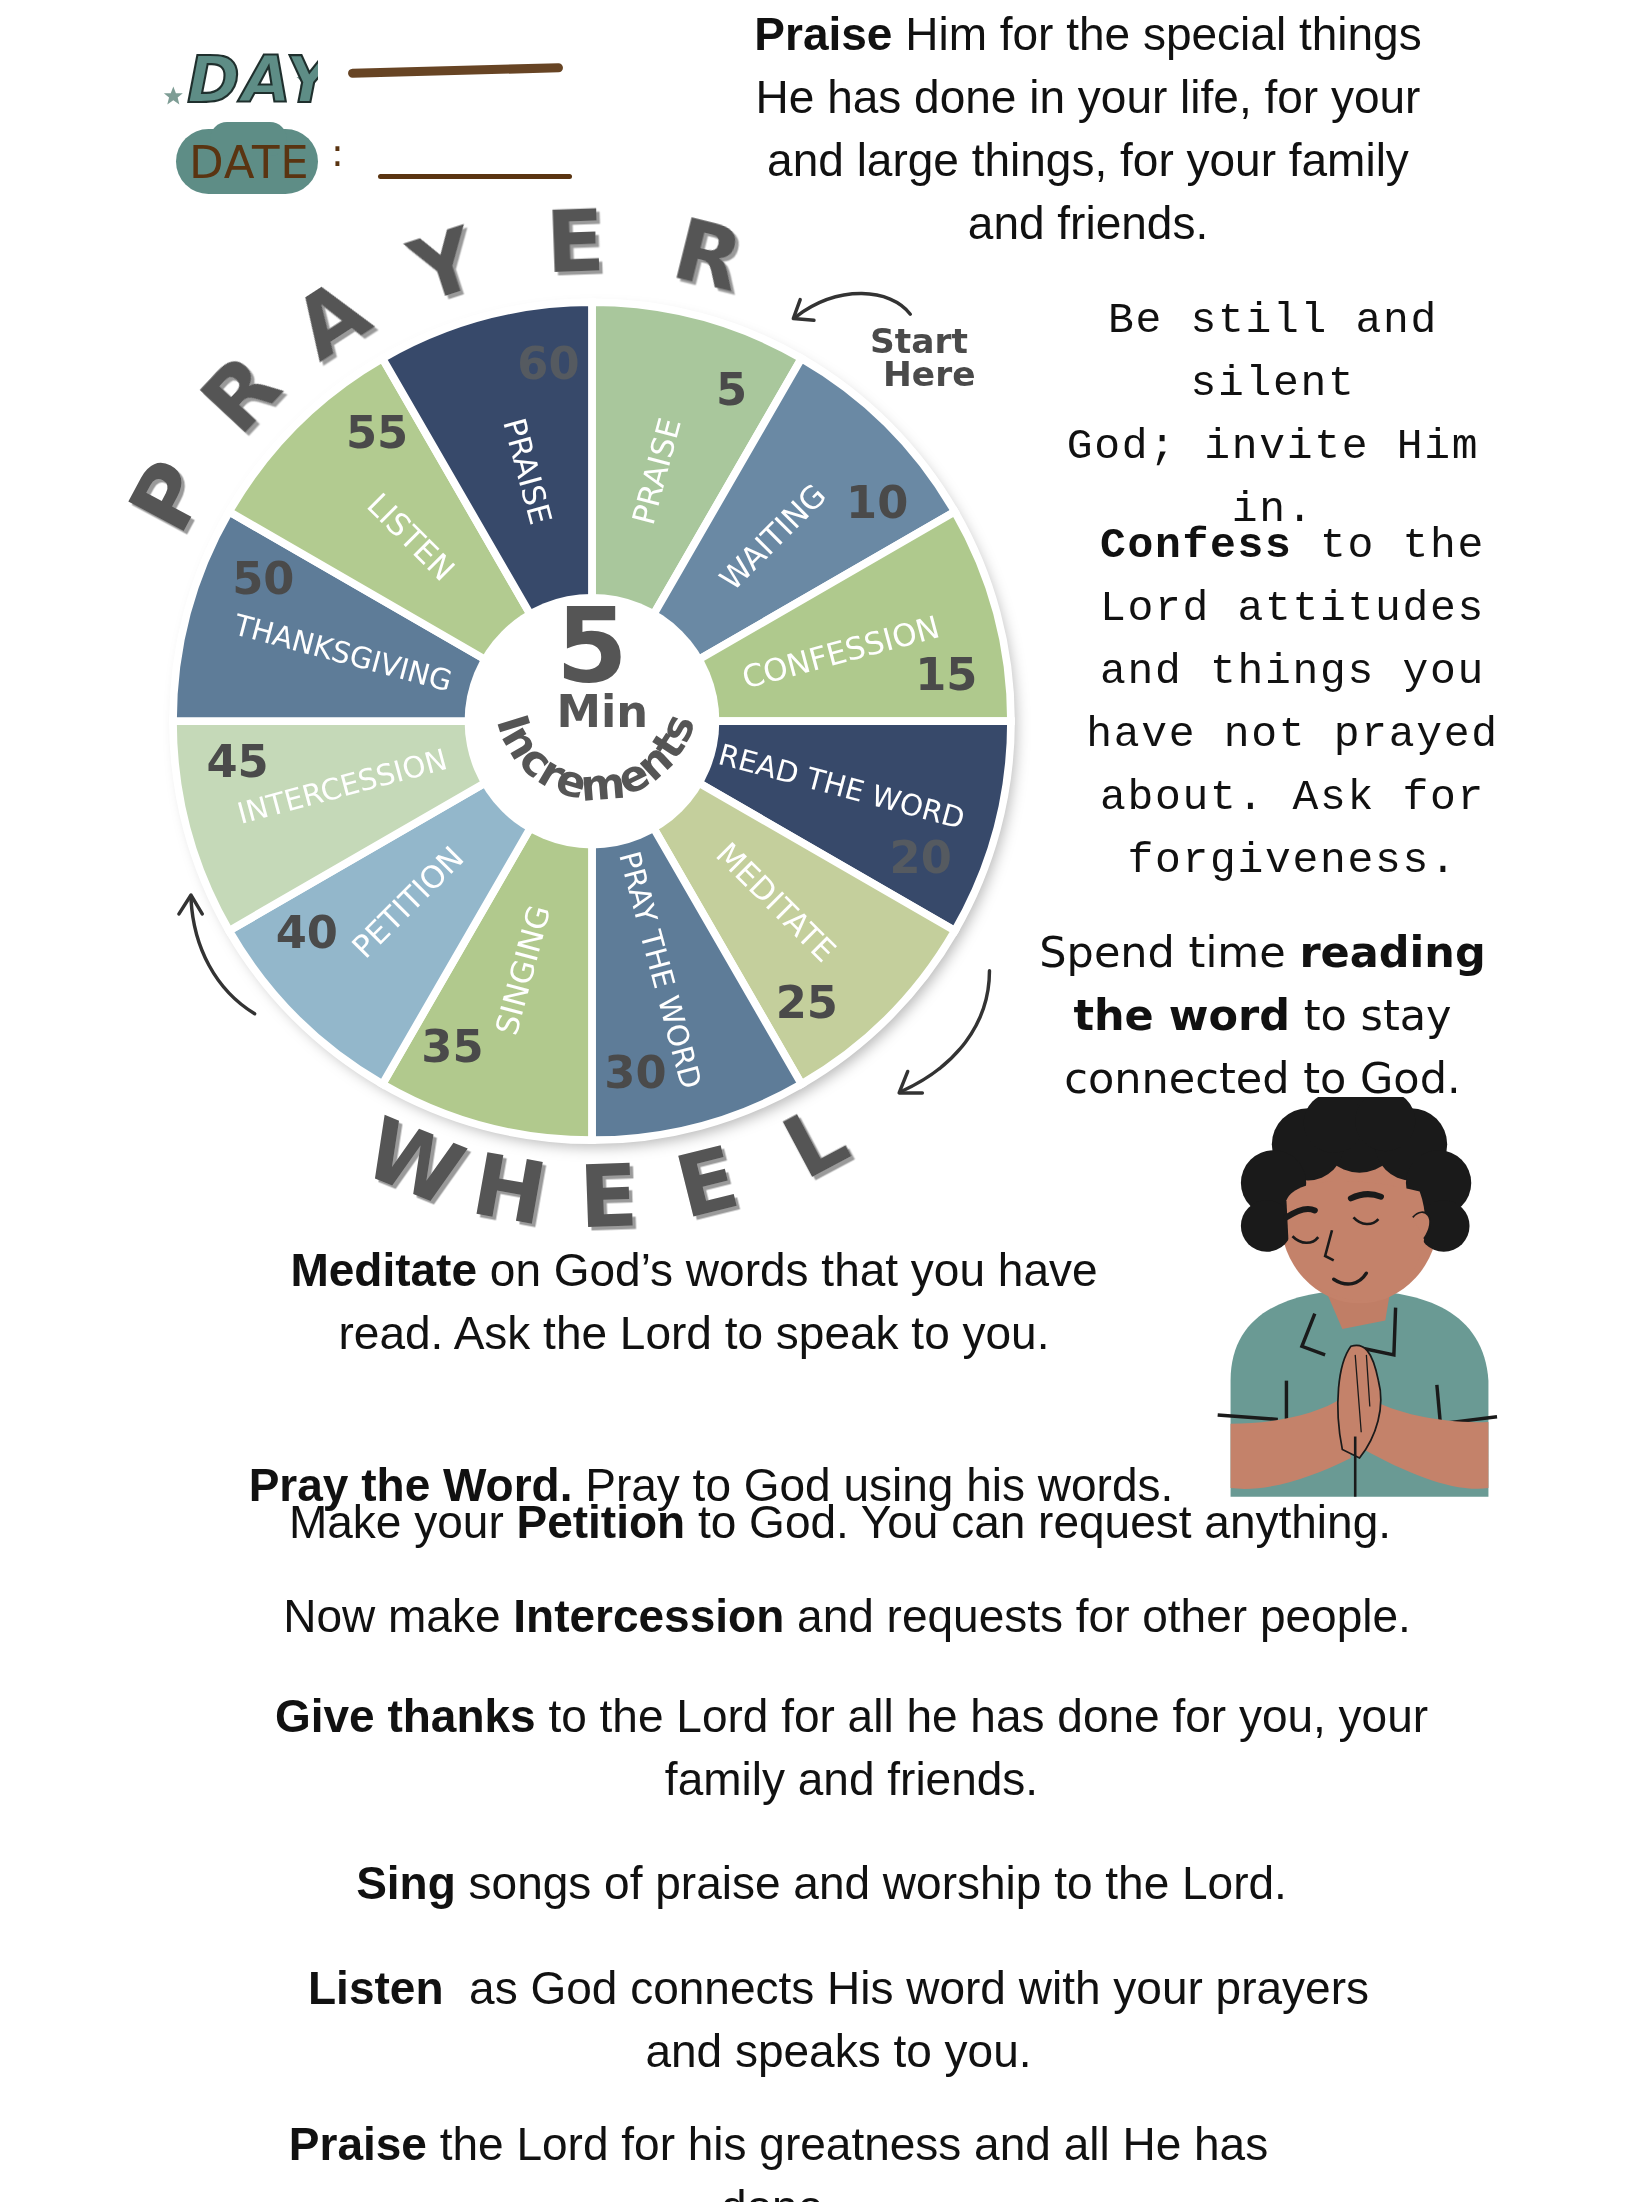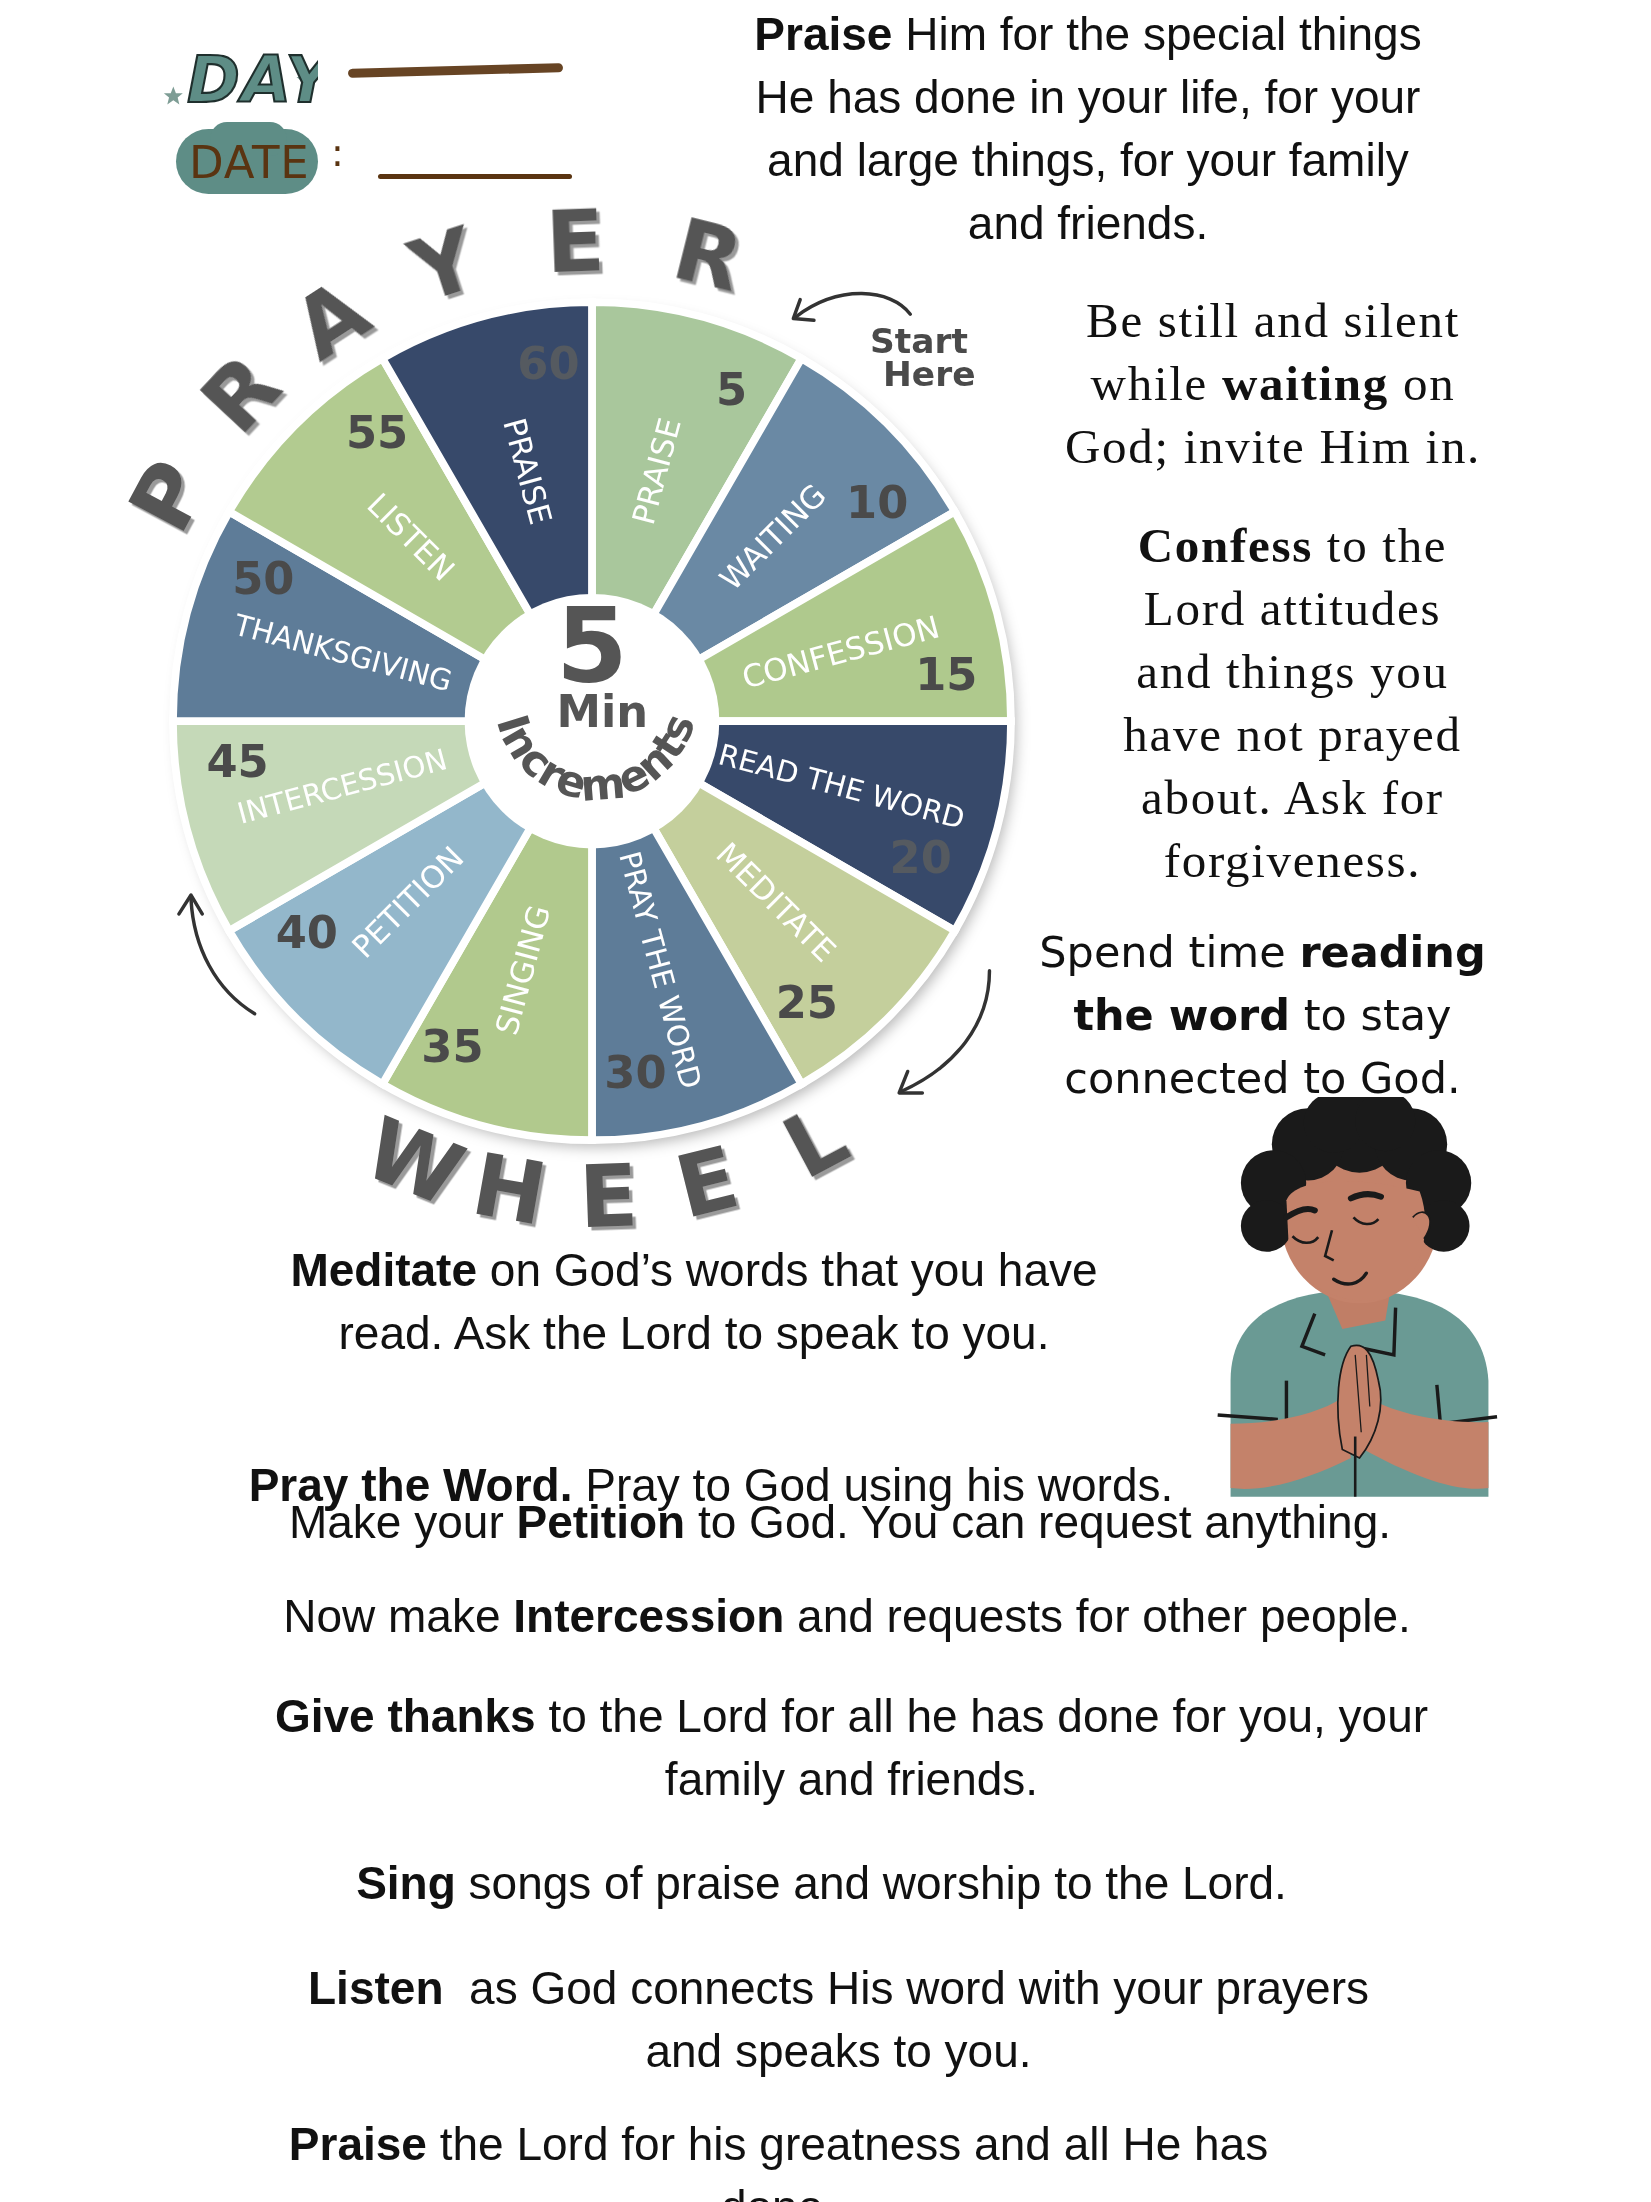--- a/index.html
+++ b/index.html
@@ -1,20 +1,20 @@
 <!DOCTYPE html>
 <html style="font-size:13.8px"><head>
 <meta charset="utf-8">
 <style>
   html, body { margin: 0; padding: 0; background: #ffffff; }
   body { width: 1652px; height: 2203px; position: relative; overflow: hidden;
          font-family: "DejaVu Sans", sans-serif; color: #111; }
   .abs { position: absolute; }
   .narrow { font-family: "Liberation Sans", sans-serif; font-size: 46px; line-height: 63px; letter-spacing: 0; }
-  .wide { font-family: Liberation Serif, serif; font-size: 49px; line-height: 63px; letter-spacing: 1.7px; }
+  .wide { font-family: Liberation Mono, monospace; font-size: 43px; line-height: 63px; letter-spacing: 1.7px; }
   .para p { margin: 0; text-align: center; }
   svg text { font-family: "DejaVu Sans", sans-serif; }
   .hdr-label { font-family: "DejaVu Sans", sans-serif; font-weight: bold; }
 </style>
 </head>
 <body>
 
 <div class="abs" style="left:163px;top:17px;width:430px;height:172px;">
 
   <svg class="abs" style="left:0;top:8.6px;" width="155" height="95" viewBox="0 0 180 110">
@@ -33,21 +33,20 @@
 
 <div class="abs para narrow" style="left:675px;top:3.4px;width:826px;">
   <p><b>Praise</b><span> Him for the special things</span></p>
   <p>He has done in your life, for your</p>
   <p>and large things, for your family</p>
   <p>and friends.</p>
 </div>
 
 <div class="abs para wide" style="left:1032px;top:289px;width:482px;">
   <p>Be still and silent</p>
-  <p><span>while </span><b>waiting</b><span> on</span></p>
   <p>God; invite Him in.</p>
 </div>
 
 <div class="abs para wide" style="left:1069px;top:514px;width:447px;">
   <p><b>Confess</b><span> to the</span></p>
   <p>Lord attitudes</p>
   <p>and things you</p>
   <p>have not prayed</p>
   <p>about. Ask for</p>
   <p>forgiveness.</p>

